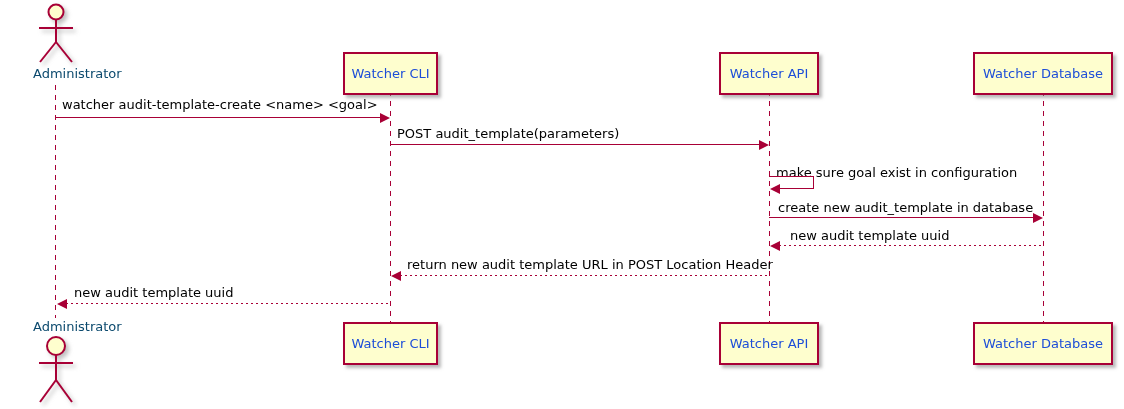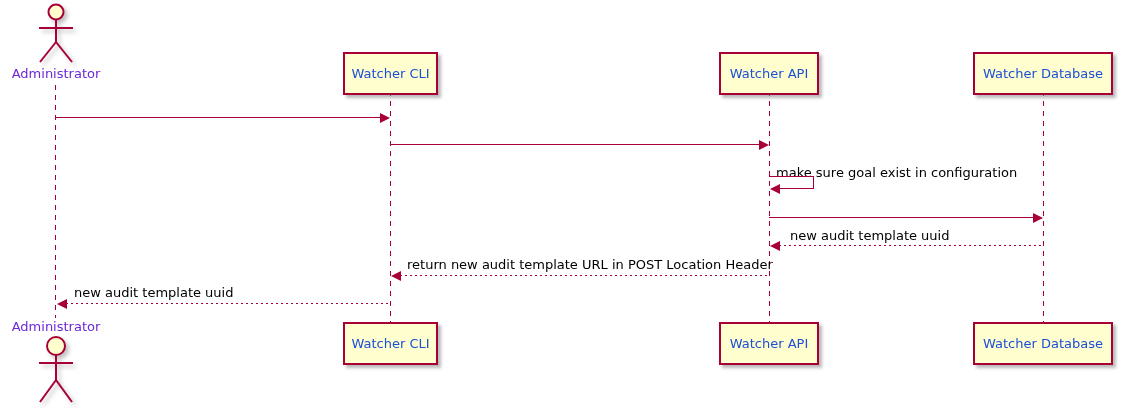--- a/index.html
+++ b/index.html
@@ -47,23 +47,23 @@
   }
   .arrow-left{
     position:absolute;width:0;height:0;
     border-top:5px solid transparent;
     border-bottom:5px solid transparent;
     border-right:10px solid #A80036;
   }
   .actor-label{
     position:absolute;
     width:110px;
-    text-align:center;
-    font-size:13px;color:#6d28d9;
+    font-size:13px;color:#0c4a6e;
     white-space:nowrap;
+    margin-left:32px;
   }
   .actor-figure{position:absolute;filter:drop-shadow(3px 3px 2px rgba(130,130,130,0.5));}
 </style>
 </head>
 <body>
 
 <div id="canvas">
 
   <svg class="actor-figure" style="left:34px;top:2px;" width="44" height="64" viewBox="0 0 44 64">
     <circle cx="22" cy="10" r="7.5" fill="#FEFECE" stroke="#A80036" stroke-width="2"></circle>
@@ -76,32 +76,35 @@
 
   <div class="lifeline" style="left:55px;top:85px;height:233px;"></div>
   <div class="lifeline" style="left:390px;top:81px;height:241px;"></div>
   <div class="lifeline" style="left:769px;top:81px;height:241px;"></div>
   <div class="lifeline" style="left:1043px;top:81px;height:241px;"></div>
 
   <div class="participant-box" style="left:343px;top:52px;width:95px;">Watcher CLI</div>
   <div class="participant-box" style="left:719px;top:52px;width:100px;">Watcher API</div>
   <div class="participant-box" style="left:973px;top:52px;width:140px;">Watcher Database</div>
 
+  <div class="msg-label" style="left:62px;top:98px;">watcher audit-template-create &lt;name&gt; &lt;goal&gt;</div>
   <div class="msg-line solid" style="left:56px;top:117px;width:325px;"></div>
   <div class="arrow-right" style="left:380px;top:112.5px;"></div>
 
+  <div class="msg-label" style="left:397px;top:127px;">POST audit_template(parameters)</div>
   <div class="msg-line solid" style="left:390px;top:144px;width:370px;"></div>
   <div class="arrow-right" style="left:759px;top:139.5px;"></div>
 
   <div class="msg-label" style="left:776px;top:166px;">make sure goal exist in configuration</div>
   <div class="msg-line solid" style="left:769px;top:176px;width:45px;"></div>
   <div class="vseg" style="left:813px;top:176px;height:13px;"></div>
   <div class="msg-line solid" style="left:779px;top:188px;width:35px;"></div>
   <div class="arrow-left" style="left:770px;top:183.5px;"></div>
 
+  <div class="msg-label" style="left:778px;top:201px;">create new audit_template in database</div>
   <div class="msg-line solid" style="left:769px;top:217px;width:265px;"></div>
   <div class="arrow-right" style="left:1033px;top:212.5px;"></div>
 
   <div class="msg-label" style="left:790px;top:229px;">new audit template uuid</div>
   <div class="msg-line dashed" style="left:779px;top:245px;width:264px;"></div>
   <div class="arrow-left" style="left:770px;top:240.5px;"></div>
 
   <div class="msg-label" style="left:407px;top:258px;">return new audit template URL in POST Location Header</div>
   <div class="msg-line dashed" style="left:400px;top:275px;width:369px;"></div>
   <div class="arrow-left" style="left:391px;top:270.5px;"></div>

